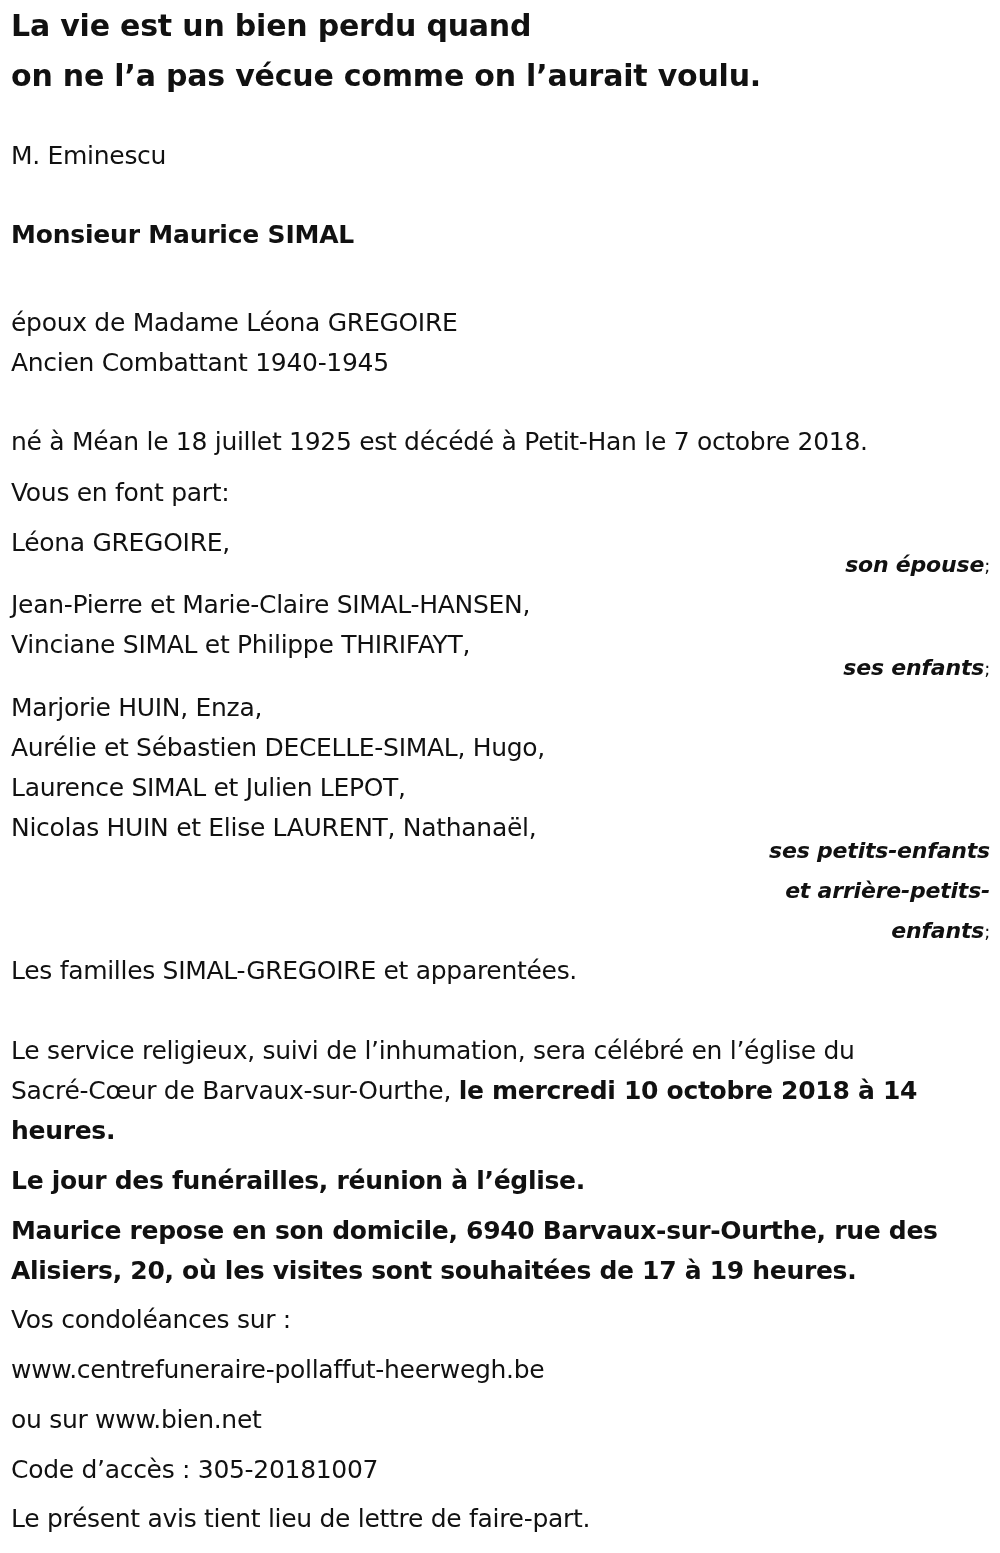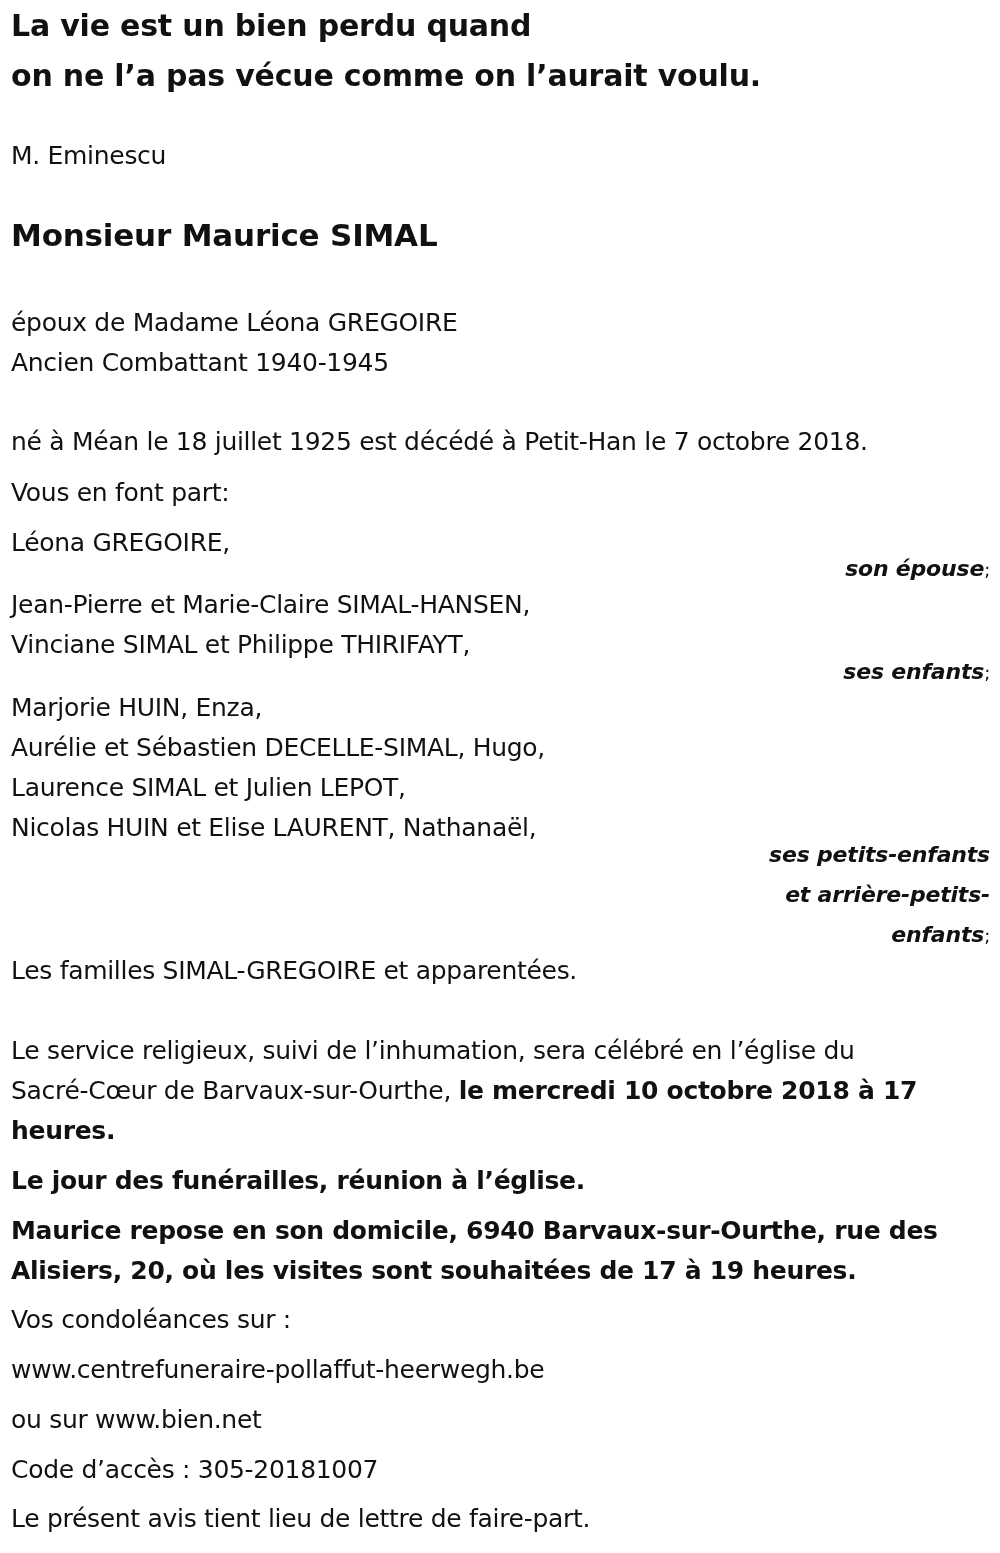--- a/index.html
+++ b/index.html
@@ -19,31 +19,31 @@
     position: absolute;
     left: 11px;
     white-space: nowrap;
     font-size: 25px;
     line-height: 30px;
     letter-spacing: -0.3px;
   }
   .bold { font-weight: bold; }
   .quote { font-size: 30px; font-weight: bold; letter-spacing: -0.2px; }
   .title {
-    font-size: 31px;
+    font-size: 25px;
     line-height: 44px;
     font-weight: bold;
     letter-spacing: -0.2px;
   }
   .relation {
     position: absolute;
     right: 10px;
     white-space: nowrap;
     font-size: 22px;
-    line-height: 38px;
+    line-height: 30px;
     font-weight: bold;
     font-style: italic;
     text-align: right;
     letter-spacing: -0.2px;
   }
   .relation .semi {
     font-weight: normal;
     font-style: normal;
     font-size: 18px;
   }
@@ -75,21 +75,21 @@
 <div class="line" style="top:733px">Aurélie et Sébastien DECELLE-SIMAL, Hugo,</div>
 <div class="line" style="top:773px">Laurence SIMAL et Julien LEPOT,</div>
 <div class="line" style="top:813px">Nicolas HUIN et Elise LAURENT, Nathanaël,</div>
 <div class="relation" style="top:836px">ses petits-enfants</div>
 <div class="relation" style="top:876px">et arrière-petits-</div>
 <div class="relation" style="top:916px"><span>enfants</span><span class="semi">;</span></div>
 
 <div class="line" style="top:956px">Les familles SIMAL-GREGOIRE et apparentées.</div>
 
 <div class="line" style="top:1036px">Le service religieux, suivi de l’inhumation, sera célébré en l’église du</div>
-<div class="line" style="top:1076px"><span>Sacré-Cœur de Barvaux-sur-Ourthe, </span><span class="bold">le mercredi 10 octobre 2018 à 17</span></div>
+<div class="line" style="top:1076px"><span>Sacré-Cœur de Barvaux-sur-Ourthe, </span><span class="bold">le mercredi 10 octobre 2018 à 14</span></div>
 <div class="line bold" style="top:1116px">heures.</div>
 <div class="line bold" style="top:1166px">Le jour des funérailles, réunion à l’église.</div>
 <div class="line bold" style="top:1216px">Maurice repose en son domicile, 6940 Barvaux-sur-Ourthe, rue des</div>
 <div class="line bold" style="top:1256px">Alisiers, 20, où les visites sont souhaitées de 17 à 19 heures.</div>
 
 <div class="line" style="top:1305px">Vos condoléances sur :</div>
 <div class="line" style="top:1355px"><a class="link">www.centrefuneraire-pollaffut-heerwegh.be</a></div>
 <div class="line" style="top:1405px"><span>ou sur </span><a class="link">www.bien.net</a></div>
 <div class="line" style="top:1455px"><span>Code d’accès : </span><span>305-20181007</span></div>
 <div class="line" style="top:1504px">Le présent avis tient lieu de lettre de faire-part.</div>

